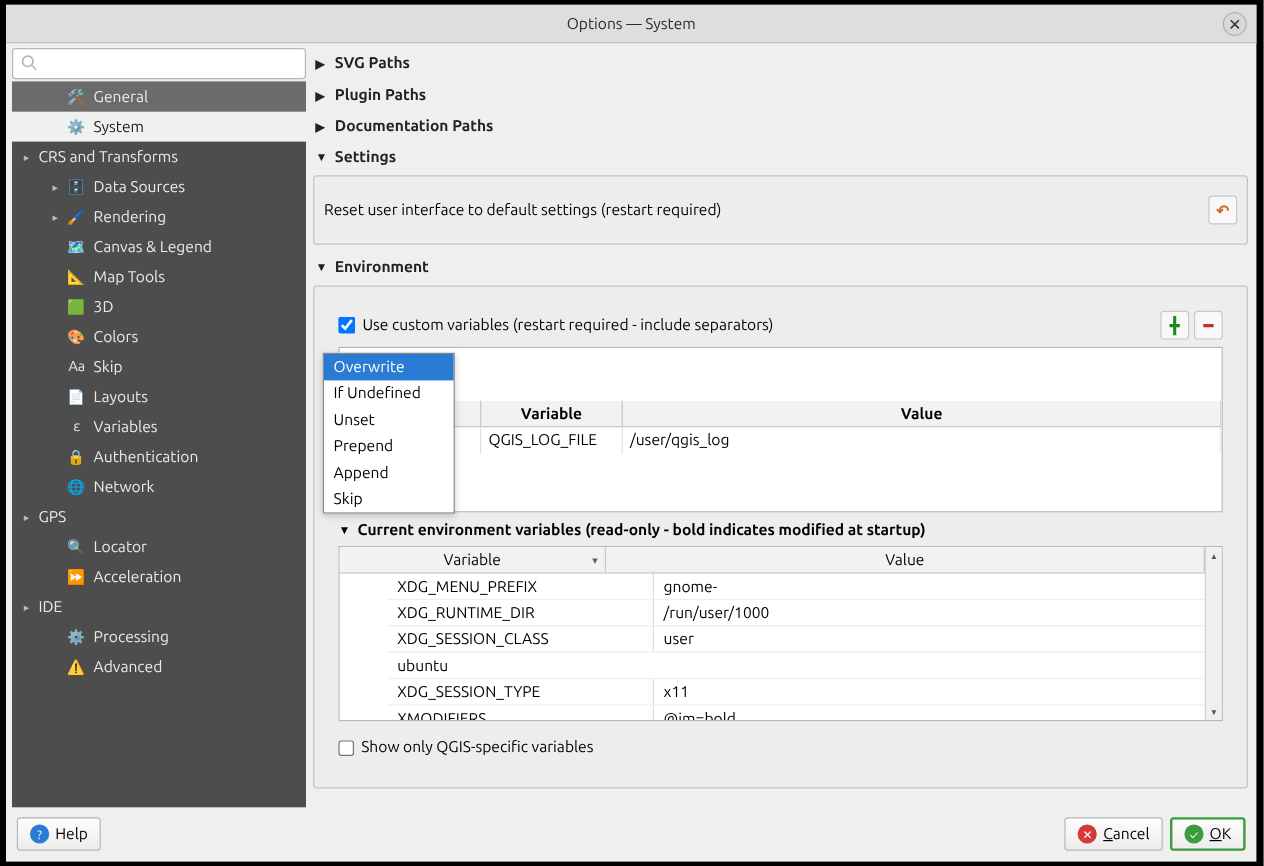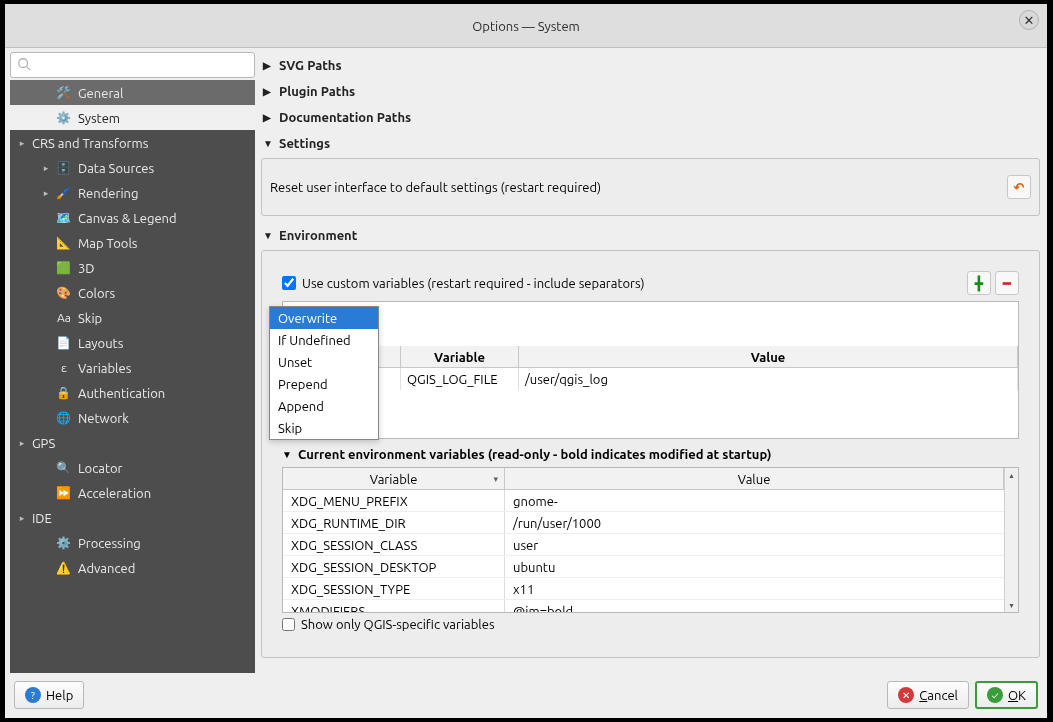--- a/index.html
+++ b/index.html
@@ -1,18 +1,18 @@
 <!DOCTYPE html>
 <html><head>
 <meta charset="utf-8">
 <style>
 * { box-sizing: border-box; margin: 0; padding: 0; font-family: "Ubuntu", "Segoe UI", sans-serif; font-size: 13px; }
 body { background: #000; width: 1053px; height: 722px; overflow: hidden; }
 .window { position: absolute; left: 5px; top: 4px; width: 1042px; height: 714px; background: #efefef; display: flex; flex-direction: column; }
-.titlebar { height: 44px; background: #dedede; display: flex; align-items: center; justify-content: center; position: relative; border-bottom: 1px solid #c0c0c0; }
+.titlebar { height: 32px; background: #dedede; display: flex; align-items: center; justify-content: center; position: relative; border-bottom: 1px solid #c0c0c0; }
 .titlebar-title { font-size: 13px; color: #2b2b2b; }
 .close-btn { position: absolute; right: 8px; top: 6px; width: 20px; height: 20px; border-radius: 50%; background: #d8d8d8; border: 1px solid #b0b0b0; display: flex; align-items: center; justify-content: center; font-size: 12px; cursor: pointer; color: #333; }
 .body { flex: 1; display: flex; flex-direction: column; padding: 4px 5px 5px 5px; }
 .topsplit { flex: 1; display: flex; gap: 4px; overflow: hidden; }
 .sidebar { width: 245px; display: flex; flex-direction: column; }
 .searchbox { height: 26px; border: 1px solid #b8b8b8; border-radius: 3px; background: #fff; display: flex; align-items: center; padding: 0 6px; margin-bottom: 2px; }
 .searchbox svg { width: 14px; height: 14px; opacity: .5; }
 .searchbox input { border: none; outline: none; flex: 1; margin-left: 4px; font-size: 13px; background: transparent; }
 .navtree { flex: 1; background: #4d4d4d; color: #eaeaea; overflow: auto; }
 .nav-item { display: flex; align-items: center; height: 25px; padding-left: 8px; cursor: pointer; gap: 6px; }
@@ -47,28 +47,28 @@
 .apply-dropdown .opt.sel { background: #2a7bd4; color: #fff; }
 .curenv-box { padding: 6px; display: flex; flex-direction: column; }
 .curenv-hdr-row { display: flex; align-items: center; gap: 6px; font-weight: bold; margin-bottom: 4px; }
 .curtable-wrap { border: 1px solid #b8b8b8; background: #fff; height: 146px; display: flex; flex-direction: column; }
 .curtable-header { display: flex; background: #f2f2f2; border-bottom: 1px solid #c8c8c8; height: 22px; position: relative; }
 .curtable-header .hcol { border-right: 1px solid #c8c8c8; display: flex; align-items: center; justify-content: center; font-size: 13px; }
 .hcol-var { width: 222px; position: relative; }
 .hcol-val { flex: 1; }
 .sort-ind { position: absolute; right: 6px; font-size: 9px; opacity: .6; }
 .curtable-body { flex: 1; overflow: hidden; position: relative; }
-.cur-row { display: flex; height: 22px; border-bottom: 1px solid #eee; }
+.cur-row { display: flex; height: 22px; border-bottom: 1px solid #eee; margin-left: 40px; }
 .cur-row .ccell { padding: 0 8px; display: flex; align-items: center; }
 .cur-row .ccell.var { width: 222px; border-right: 1px solid #ddd; }
 .cur-row .ccell.val { flex: 1; }
 .vscroll { width: 14px; background: #f0f0f0; border-left: 1px solid #d0d0d0; display: flex; flex-direction: column; }
 .vscroll .arrow { height: 14px; display: flex; align-items: center; justify-content: center; font-size: 8px; cursor: pointer; color: #555; }
 .curtable-main { display: flex; flex: 1; overflow: hidden; }
-.showonly-row { display: flex; align-items: center; gap: 6px; margin-top: 4px; }
+.showonly-row { display: flex; align-items: center; gap: 6px; margin-top: 15px; }
 .footer { height: 36px; display: flex; align-items: center; padding: 0 4px; gap: 6px; margin-top: 4px; }
 .btn { height: 28px; padding: 0 10px; border: 1px solid #b8b8b8; border-radius: 3px; background: linear-gradient(#fdfdfd,#ececec); display: flex; align-items: center; gap: 5px; cursor: pointer; font-size: 13px; }
 .btn.ok { border: 2px solid #3a9c3a; }
 .btn .bicon { width: 16px; height: 16px; border-radius: 50%; display: flex; align-items: center; justify-content: center; font-size: 10px; color: #fff; }
 .btn .bicon.help { background: #2a7bd4; }
 .btn .bicon.cancel { background: #d43a3a; }
 .btn .bicon.ok { background: #3a9c3a; }
 .footer-spacer { flex: 1; }
 u { text-decoration: underline; }
 </style>
@@ -283,21 +283,20 @@
                       </div>
                       <div class="cur-row">
                         <div class="ccell var">XDG_RUNTIME_DIR</div>
                         <div class="ccell val">/run/user/1000</div>
                       </div>
                       <div class="cur-row">
                         <div class="ccell var">XDG_SESSION_CLASS</div>
                         <div class="ccell val">user</div>
                       </div>
                       <div class="cur-row">
-                        <div class="ccell var">XDG_SESSION_DESKTOP</div>
                         <div class="ccell val">ubuntu</div>
                       </div>
                       <div class="cur-row">
                         <div class="ccell var">XDG_SESSION_TYPE</div>
                         <div class="ccell val">x11</div>
                       </div>
                       <div class="cur-row">
                         <div class="ccell var">XMODIFIERS</div>
                         <div class="ccell val">@im=bold</div>
                       </div>

